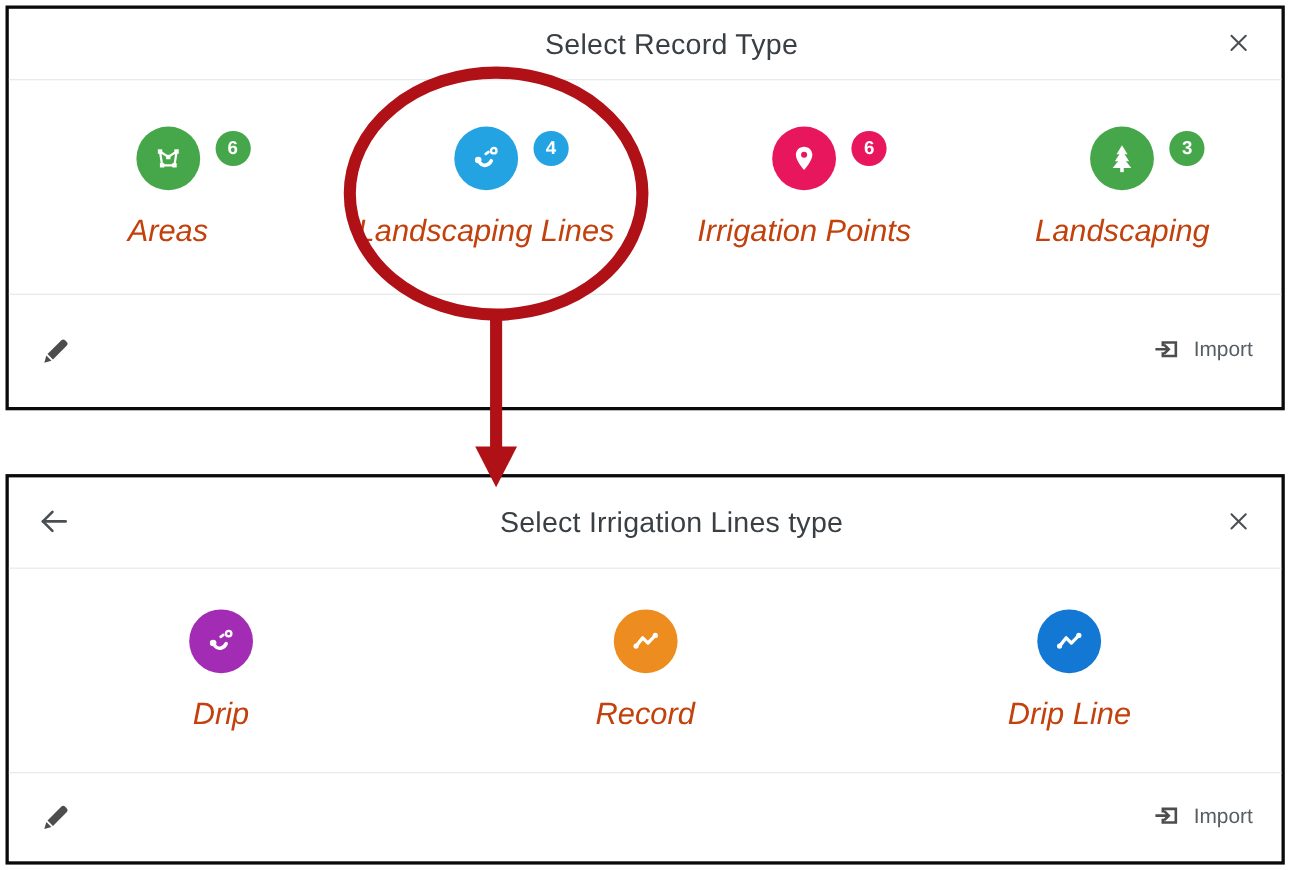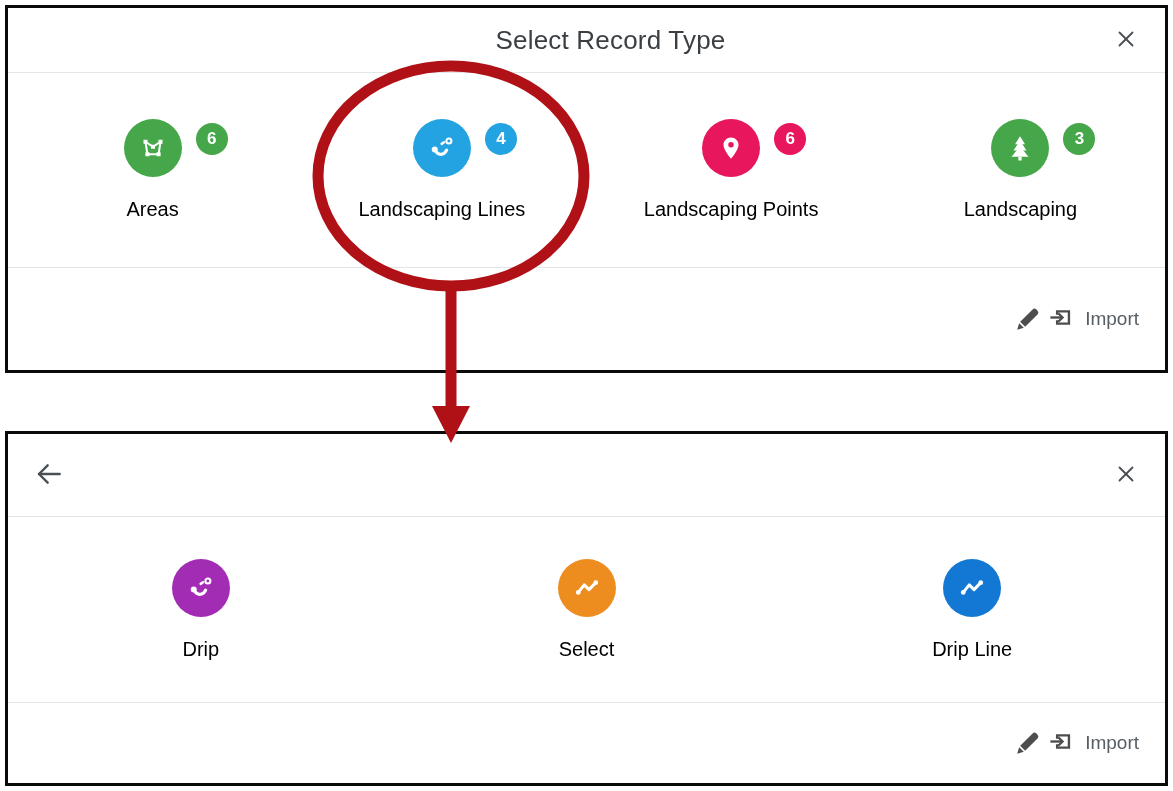--- a/index.html
+++ b/index.html
@@ -38,23 +38,23 @@
   .icon-wrap{position:relative;width:58px;height:58px;}
   .circle{
     width:58px;height:58px;border-radius:50%;
     display:flex;align-items:center;justify-content:center;
   }
   .badge{
     position:absolute;left:72px;top:4px;width:32px;height:32px;border-radius:50%;
     color:#fff;font-size:17px;font-weight:700;
     display:flex;align-items:center;justify-content:center;
   }
-  .item-label{font-size:20px;color:#000000;}
+  .item-label{font-size:28px;color:#c2410c;font-style:italic;}
   .dlg-footer{
-    flex:1;display:flex;align-items:center;justify-content:flex-end;
+    flex:1;display:flex;align-items:center;justify-content:space-between;
     padding:0 26px;
   }
   .edit-btn{width:36px;height:36px;display:flex;align-items:center;justify-content:center;cursor:pointer;background:none;border:none;padding:0;}
   .import-btn{
     display:flex;align-items:center;gap:11px;cursor:pointer;background:none;border:none;padding:0;
   }
   .import-label{font-size:19px;color:#565e64;}
   #annotation-overlay{
     position:absolute;left:0;top:0;width:1173px;height:791px;
     pointer-events:none;z-index:20;
@@ -116,21 +116,21 @@
 
     <div class="item">
       <div class="icon-wrap">
         <div class="circle" style="background-color: rgb(232, 23, 93); color: rgb(255, 255, 255);">
           <svg width="30" height="30" viewBox="0 0 24 24">
             <path fill-rule="evenodd" fill="currentColor" d="M12 3.5c-3.3 0-6 2.6-6 5.9 0 4.4 6 11.1 6 11.1s6-6.7 6-11.1c0-3.3-2.7-5.9-6-5.9zm0 8.1a2.2 2.2 0 1 1 0-4.4 2.2 2.2 0 0 1 0 4.4z"></path>
           </svg>
         </div>
         <div class="badge" style="background-color: rgb(232, 23, 93);">6</div>
       </div>
-      <div class="item-label">Landscaping Points</div>
+      <div class="item-label">Irrigation Points</div>
     </div>
 
     <div class="item">
       <div class="icon-wrap">
         <div class="circle" style="background-color: rgb(69, 167, 73); color: rgb(255, 255, 255);">
           <svg width="30" height="30" viewBox="0 0 24 24">
             <g fill="currentColor">
               <polygon points="12,2.5 16,9 8,9"></polygon>
               <polygon points="12,6 17.2,14 6.8,14"></polygon>
               <polygon points="12,10.5 18.8,19 5.2,19"></polygon>
@@ -176,20 +176,21 @@
     <button class="icon-btn btn-back">
       <span>
         <svg width="32" height="32" viewBox="0 0 24 24">
           <g fill="none" stroke="#4a4f54" stroke-width="1.8" stroke-linecap="round" stroke-linejoin="round">
             <path d="M20 12 H4.5"></path>
               <path d="M11 5.5 L4.5 12 L11 18.5"></path>
           </g>
         </svg>
       </span>
     </button>
+    <div class="dlg-title">Select Irrigation Lines type</div>
     <button class="icon-btn btn-close">
       <span>
         <svg width="26" height="26" viewBox="0 0 24 24">
             <g stroke="#4a4f54" stroke-width="1.7" stroke-linecap="round">
               <path d="M6 6 L18 18"></path>
               <path d="M18 6 L6 18"></path>
             </g>
           </svg>
       </span>
     </button>
@@ -214,21 +215,21 @@
     <div class="item">
       <div class="icon-wrap">
         <div class="circle" style="background-color: rgb(238, 141, 31); color: rgb(255, 255, 255);">
           <svg width="30" height="30" viewBox="0 0 24 24">
             <path d="M5 15.5 L9.8 9.5 L13.6 13.3 L19 7.7" fill="none" stroke="currentColor" stroke-width="2.4" stroke-linecap="round" stroke-linejoin="round"></path>
             <circle cx="5" cy="15.5" r="1.9" fill="currentColor"></circle>
             <circle cx="19" cy="7.7" r="1.9" fill="currentColor"></circle>
           </svg>
         </div>
       </div>
-      <div class="item-label">Select</div>
+      <div class="item-label">Record</div>
     </div>
 
     <div class="item">
       <div class="icon-wrap">
         <div class="circle" style="background-color: rgb(18, 120, 211); color: rgb(255, 255, 255);">
           <svg width="30" height="30" viewBox="0 0 24 24">
             <path d="M5 15.5 L9.8 9.5 L13.6 13.3 L19 7.7" fill="none" stroke="currentColor" stroke-width="2.4" stroke-linecap="round" stroke-linejoin="round"></path>
             <circle cx="5" cy="15.5" r="1.9" fill="currentColor"></circle>
             <circle cx="19" cy="7.7" r="1.9" fill="currentColor"></circle>
           </svg>

